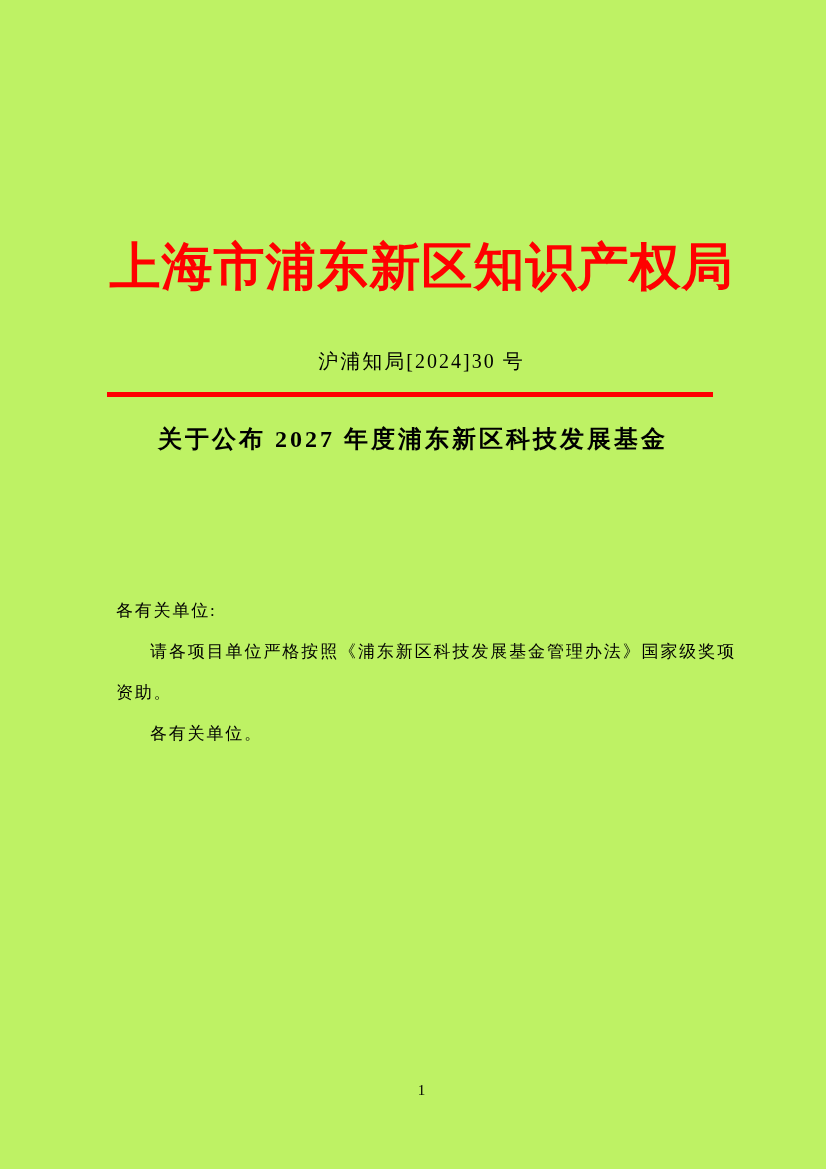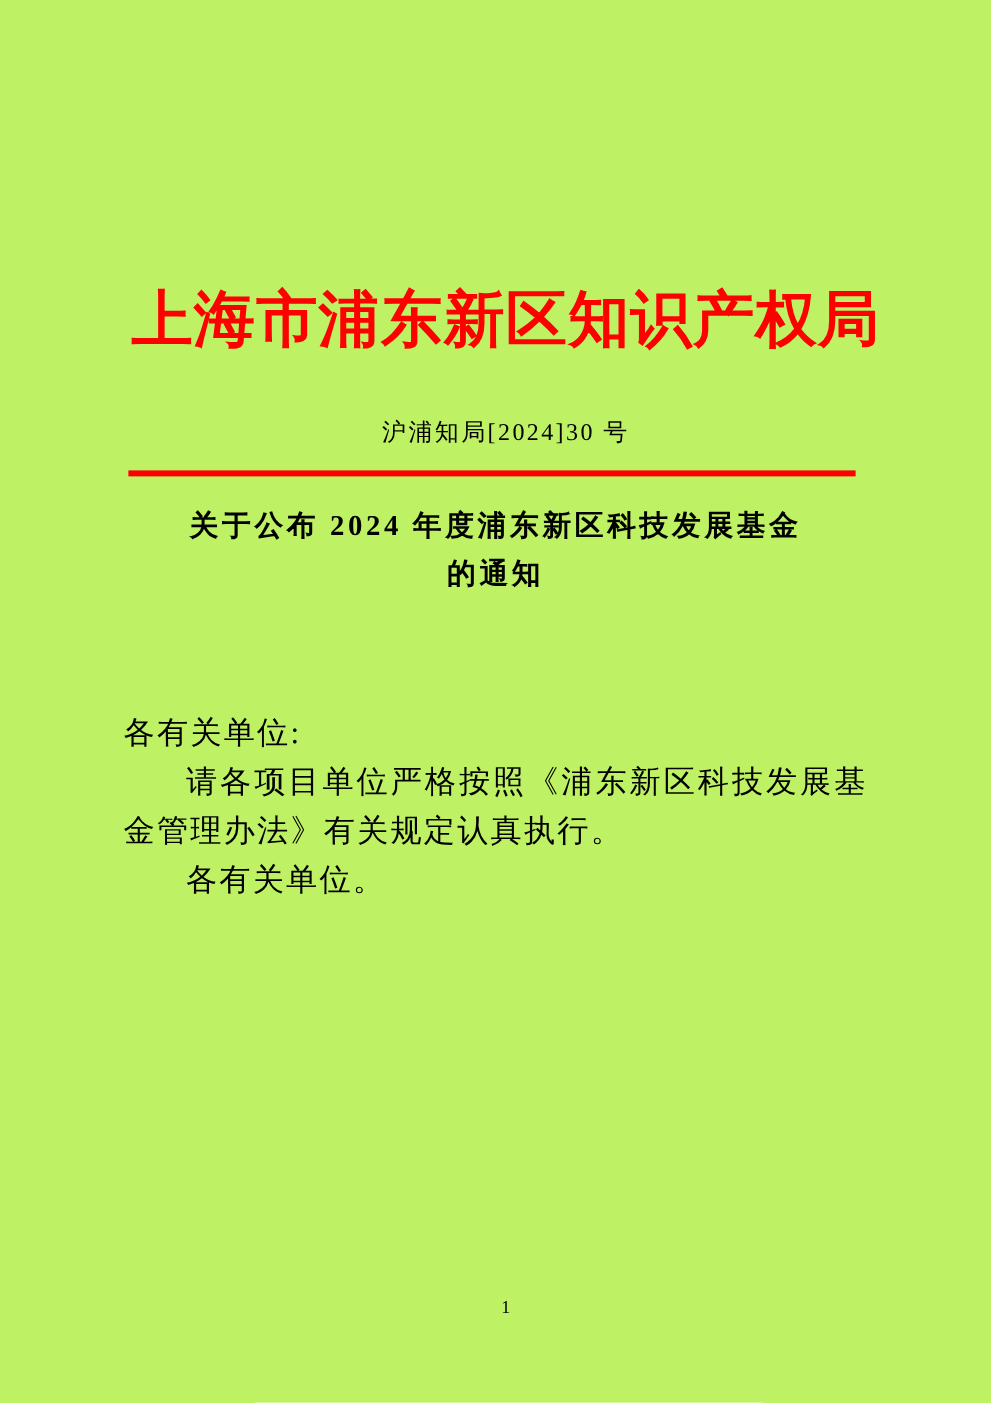--- a/index.html
+++ b/index.html
@@ -59,23 +59,23 @@
     font-weight: bold;
     line-height: 40px;
     letter-spacing: 3px;
   }
   .notice-title .title-line {
     margin: 0;
   }
   .notice-body {
     position: absolute;
     top: 590px;
-    left: 103px;
+    left: 116px;
     width: 620px;
-    font-size: 26px;
+    font-size: 17px;
     line-height: 41px;
     letter-spacing: 1.8px;
     text-align: justify;
     text-justify: inter-ideograph;
   }
   .notice-body p {
     margin: 0;
   }
   .notice-body .para {
     text-indent: 2em;
@@ -95,27 +95,26 @@
 
 <div class="page">
 
   <header>
     <div class="agency-name">上海市浦东新区知识产权局</div>
     <div class="doc-number">沪浦知局[2024]30 号</div>
     <div class="red-rule"></div>
   </header>
 
   <section class="notice-title">
-    <div class="title-line">关于公布 2024 年度浦东新区科技发展基金</div>
-    <div class="title-line">的通知</div>
+    <div class="title-line">关于公布 2027 年度浦东新区科技发展基金</div>
   </section>
 
   <section class="notice-body">
     <p class="salutation">各有关单位:</p>
-    <p class="para">请各项目单位严格按照《浦东新区科技发展基金管理办法》有关规定认真执行。</p>
+    <p class="para">请各项目单位严格按照《浦东新区科技发展基金管理办法》国家级奖项资助。</p>
     <p class="para">各有关单位。</p>
   </section>
 
   <footer class="page-footer">
     <span class="page-number">1</span>
   </footer>
 
 </div>
 
 </body></html>

